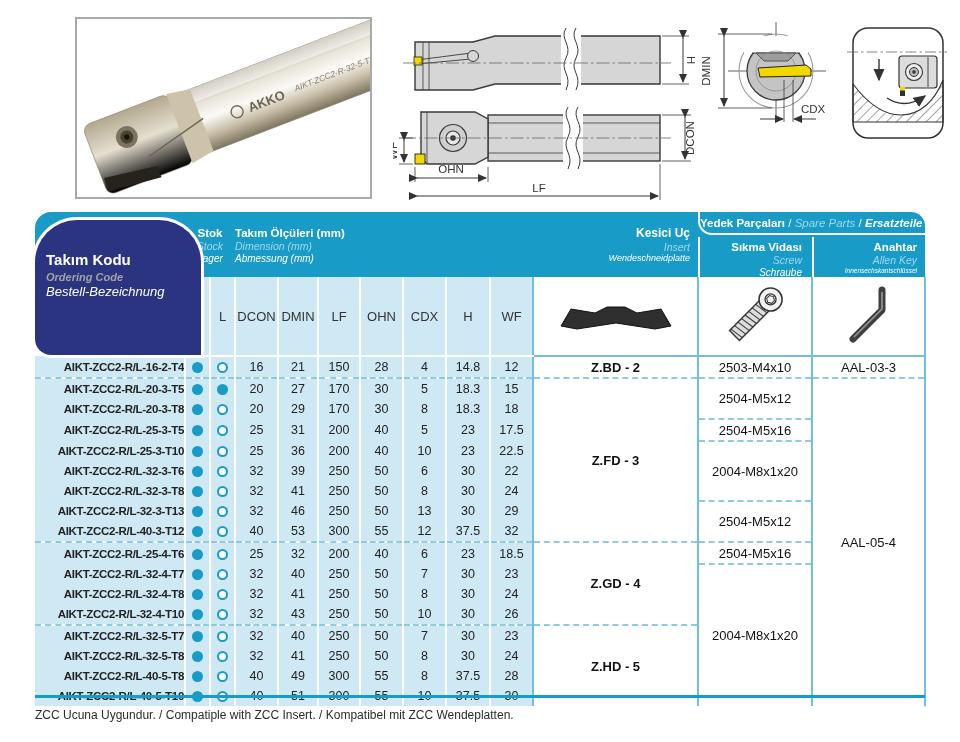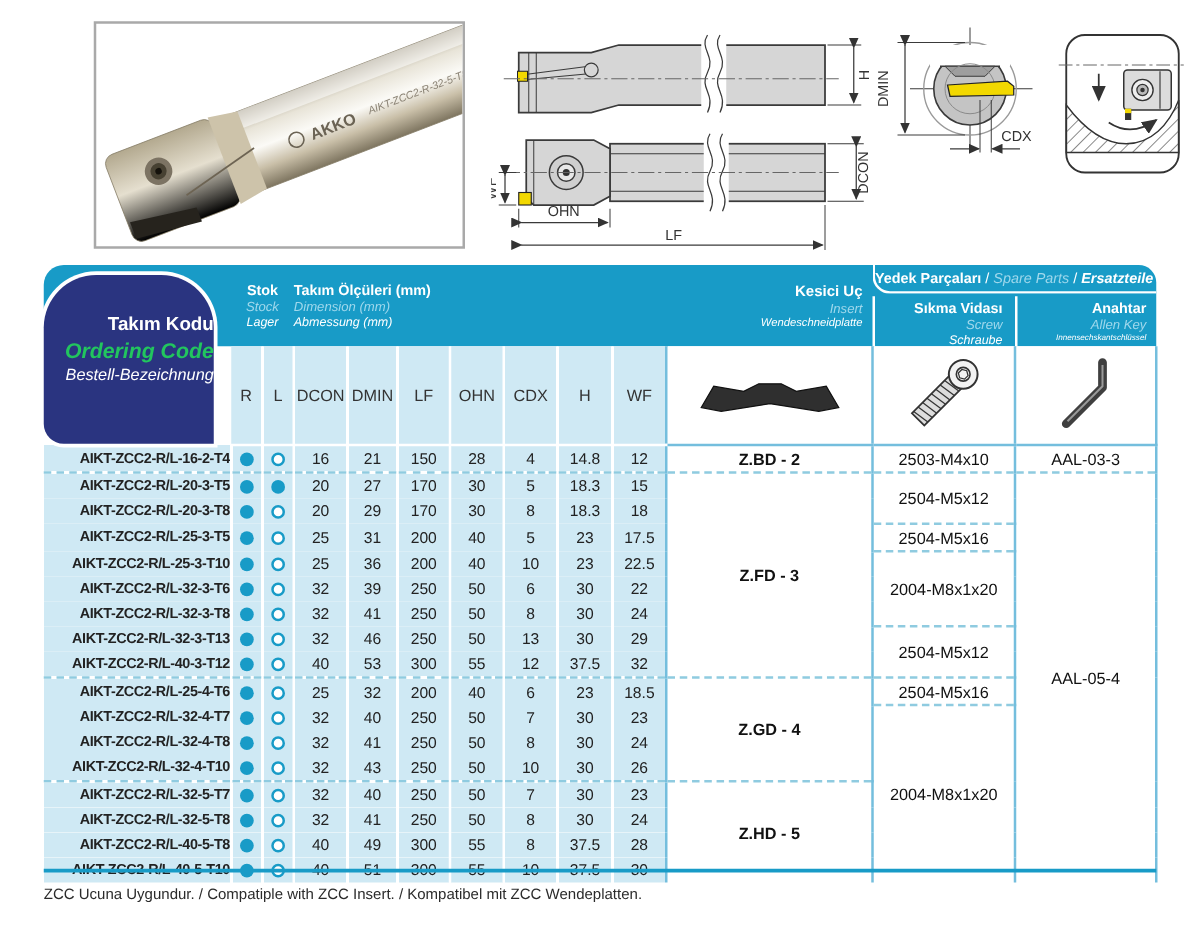--- a/index.html
+++ b/index.html
@@ -25,25 +25,25 @@
   .h-dims{left:200px;top:0;width:298px;height:65px;text-align:left;padding:14px 10px 0 0;box-sizing:border-box;}
   .h-insert{left:498px;top:0;width:165px;height:65px;text-align:right;padding:14px 8px 0 0;box-sizing:border-box;}
   .h-spare{left:663px;top:0;width:227px;height:23px;text-align:left;box-sizing:border-box;
            border-left:2.5px solid #fff;border-bottom:2.5px solid #fff;border-bottom-left-radius:14px;
            font-size:11.5px;padding-top:4px;}
   .h-screw{left:663px;top:25px;width:114px;height:40px;text-align:right;box-sizing:border-box;
            border-left:2.5px solid #fff;padding:3px 10px 0 0;}
   .h-key{left:777px;top:25px;width:113px;height:40px;text-align:right;box-sizing:border-box;
          border-left:2.5px solid #fff;padding:3px 8px 0 0;}
   .h-key .t-de{font-size:6.5px;}
-  .navy{position:absolute;left:0;top:8px;width:136px;height:135px;background:#2a3480;
+  .navy{position:absolute;left:0;top:8px;width:166px;height:135px;background:#2a3480;
         border-radius:42px 42px 0 16px;box-shadow:0 0 0 3px #fff;z-index:5;
-        box-sizing:border-box;padding:30px 0 0 11px;line-height:1.3;text-align:right;}
+        box-sizing:border-box;padding:30px 0 0 11px;line-height:1.3;}
   .navy .l1{color:#fff;font-weight:bold;font-size:15px;}
-  .navy .l2{color:#22c55e;font-weight:bold;font-style:italic;font-size:17px;}
+  .navy .l2{color:#a3a3a3;font-weight:bold;font-style:italic;font-size:11px;}
   .navy .l3{color:#fff;font-style:italic;font-size:13px;}
 
   table{position:absolute;left:0;top:65px;border-collapse:collapse;table-layout:fixed;width:890px;}
   td{height:20px;padding:0;overflow:hidden;white-space:nowrap;}
   thead td{height:78px;}
   .blue{background:#cfe9f4;border-right:2px solid #fff;text-align:center;font-size:12.5px;color:#222;}
   .lett{font-size:13px;color:#333;border-bottom:2px solid #fff;vertical-align:middle;}
   .code{text-align:right;padding-left:5px;font-weight:bold;font-size:11.5px;letter-spacing:-0.3px;}
   .td-wf{border-right:0;}
   .white{background:#fff;border-left:2px solid #74bedd;text-align:center;font-size:13px;color:#111;vertical-align:middle;}

